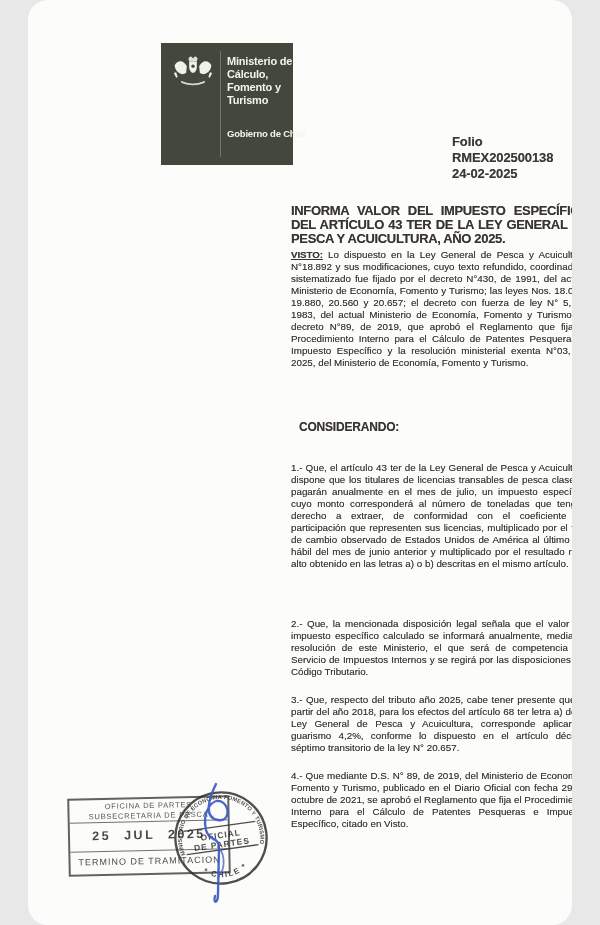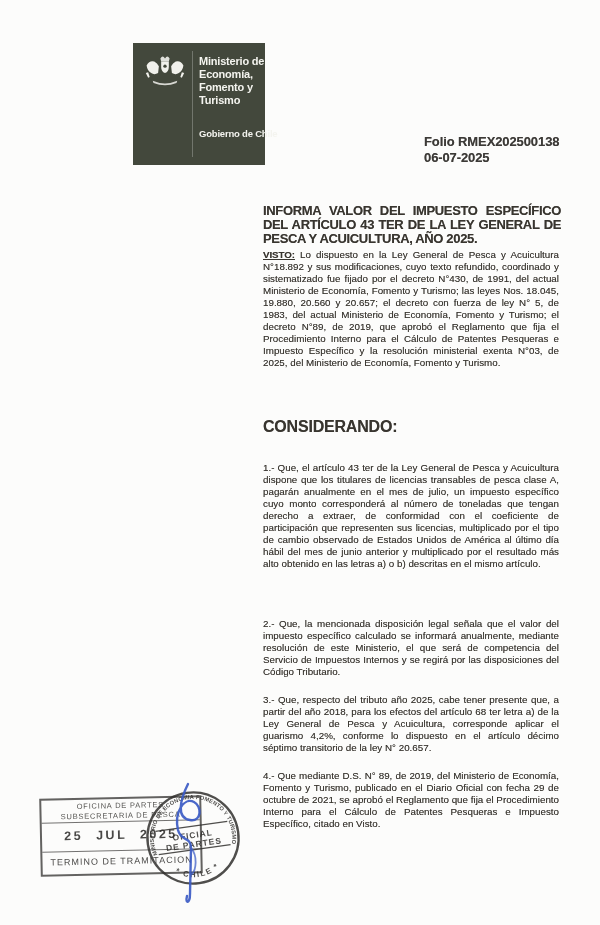--- a/index.html
+++ b/index.html
@@ -2,23 +2,23 @@
 <html style="--logo-bg: #43483c; --text-ink: #38352f; --stamp-ink: #403f3d; --signature-blue: #3c5cc5; --page-bg: #fcfcfb;"><head>
 <meta charset="utf-8">
 <style>
   :root{
     --logo-bg:#43483c; --text-ink:#38352f; --stamp-ink:#403f3d;
     --signature-blue:#3c5cc5; --page-bg:#fcfcfb;
   }
   *{margin:0;padding:0;box-sizing:border-box;}
   html,body{background:#e8e8e8;}
   .page{
-    position:relative;width:600px;height:925px;background:var(--page-bg);
+    position:relative;width:544px;height:925px;background:var(--page-bg);
     font-family:"Liberation Sans",sans-serif;color:var(--text-ink);
-    overflow:hidden;margin:0 auto;
+    overflow:hidden;margin:0 auto;border-radius:20px;
   }
   
   .logo{
     position:absolute;left:133px;top:43px;width:132px;height:122px;
     background:var(--logo-bg);
   }
   .logo .emblem{position:absolute;left:9px;top:9px;width:46px;height:36px;}
   .logo .divider{position:absolute;left:59px;top:8px;bottom:8px;width:1px;background:rgba(255,255,255,.25);}
   .logo .ministry{
     position:absolute;left:66px;top:12px;color:#f4f4ef;font-weight:bold;
@@ -39,21 +39,21 @@
     position:absolute;left:263px;width:296px;font-size:9.8px;line-height:12px;
     text-align:justify;color:var(--text-ink);
     text-shadow:0 0 .5px rgba(55,50,45,.55);
   }
   .title{
     top:204px;width:298px;font-weight:bold;font-size:13px;line-height:14px;
     letter-spacing:-.35px;
   }
   .visto{top:249px;}
   .visto b{letter-spacing:-.1px;text-decoration:underline;}
-  .considerando{top:421px;font-weight:bold;font-size:16px;letter-spacing:-.2px;}
+  .considerando{top:421px;font-weight:bold;font-size:12px;letter-spacing:-.2px;margin-left:8px;}
   .p1{top:462px;} .p2{top:618px;} .p3{top:694px;} .p4{top:770px;}
   
   .office-stamp{
     position:absolute;left:40px;top:797px;width:162px;height:78px;
     border:2px solid rgba(55,54,52,.78);transform:rotate(-1.2deg);
     color:var(--stamp-ink);text-align:center;background:transparent;
   }
   .office-stamp .row1{
     height:23px;border-bottom:1.5px solid rgba(55,54,52,.7);
     font-size:7.5px;line-height:10px;letter-spacing:.8px;padding-top:2px;
@@ -98,30 +98,30 @@
         <path d="M6 16 q4 -7 10 -5 q4 2 6 6 l-1 9 q-5 3 -9 0 q-5 -3 -6 -10 z M5 26 l3 6 2 -1 -2 -6 z"></path>
 
         <path d="M54 16 q-4 -7 -10 -5 q-4 2 -6 6 l1 9 q5 3 9 0 q5 -3 6 -10 z M55 26 l-3 6 -2 -1 2 -6 z"></path>
 
         <path d="M14 36 q16 7 32 0 l-1 3 q-15 6 -30 0 z" opacity=".85"></path>
       </g>
     </svg>
     <div class="divider"></div>
     <div class="ministry">
       <div>Ministerio de</div>
-      <div>Economía,</div>
+      <div>Cálculo,</div>
       <div>Fomento y</div>
       <div>Turismo</div>
     </div>
     <div class="gov">Gobierno de Chile</div>
   </div>
 
   <div class="folio">
     <div>Folio RMEX202500138</div>
-    <div>06-07-2025</div>
+    <div>24-02-2025</div>
   </div>
 
   <div class="txt title">INFORMA VALOR DEL IMPUESTO ESPECÍFICO DEL ARTÍCULO 43 TER DE LA LEY GENERAL DE PESCA Y ACUICULTURA, AÑO 2025.</div>
 
   <div class="txt visto"><b>VISTO:</b><span> Lo dispuesto en la Ley General de Pesca y Acuicultura N°18.892 y sus modificaciones, cuyo texto refundido, coordinado y sistematizado fue fijado por el decreto N°430, de 1991, del actual Ministerio de Economía, Fomento y Turismo; las leyes Nos. 18.045, 19.880, 20.560 y 20.657; el decreto con fuerza de ley N° 5, de 1983, del actual Ministerio de Economía, Fomento y Turismo; el decreto N°89, de 2019, que aprobó el Reglamento que fija el Procedimiento Interno para el Cálculo de Patentes Pesqueras e Impuesto Específico y la resolución ministerial exenta N°03, de 2025, del Ministerio de Economía, Fomento y Turismo.</span></div>
 
   <div class="txt considerando">CONSIDERANDO:</div>
 
   <div class="txt p1">1.- Que, el artículo 43 ter de la Ley General de Pesca y Acuicultura dispone que los titulares de licencias transables de pesca clase A, pagarán anualmente en el mes de julio, un impuesto específico cuyo monto corresponderá al número de toneladas que tengan derecho a extraer, de conformidad con el coeficiente de participación que representen sus licencias, multiplicado por el tipo de cambio observado de Estados Unidos de América al último día hábil del mes de junio anterior y multiplicado por el resultado más alto obtenido en las letras a) o b) descritas en el mismo artículo.</div>
   <div class="txt p2">2.- Que, la mencionada disposición legal señala que el valor del impuesto específico calculado se informará anualmente, mediante resolución de este Ministerio, el que será de competencia del Servicio de Impuestos Internos y se regirá por las disposiciones del Código Tributario.</div>

